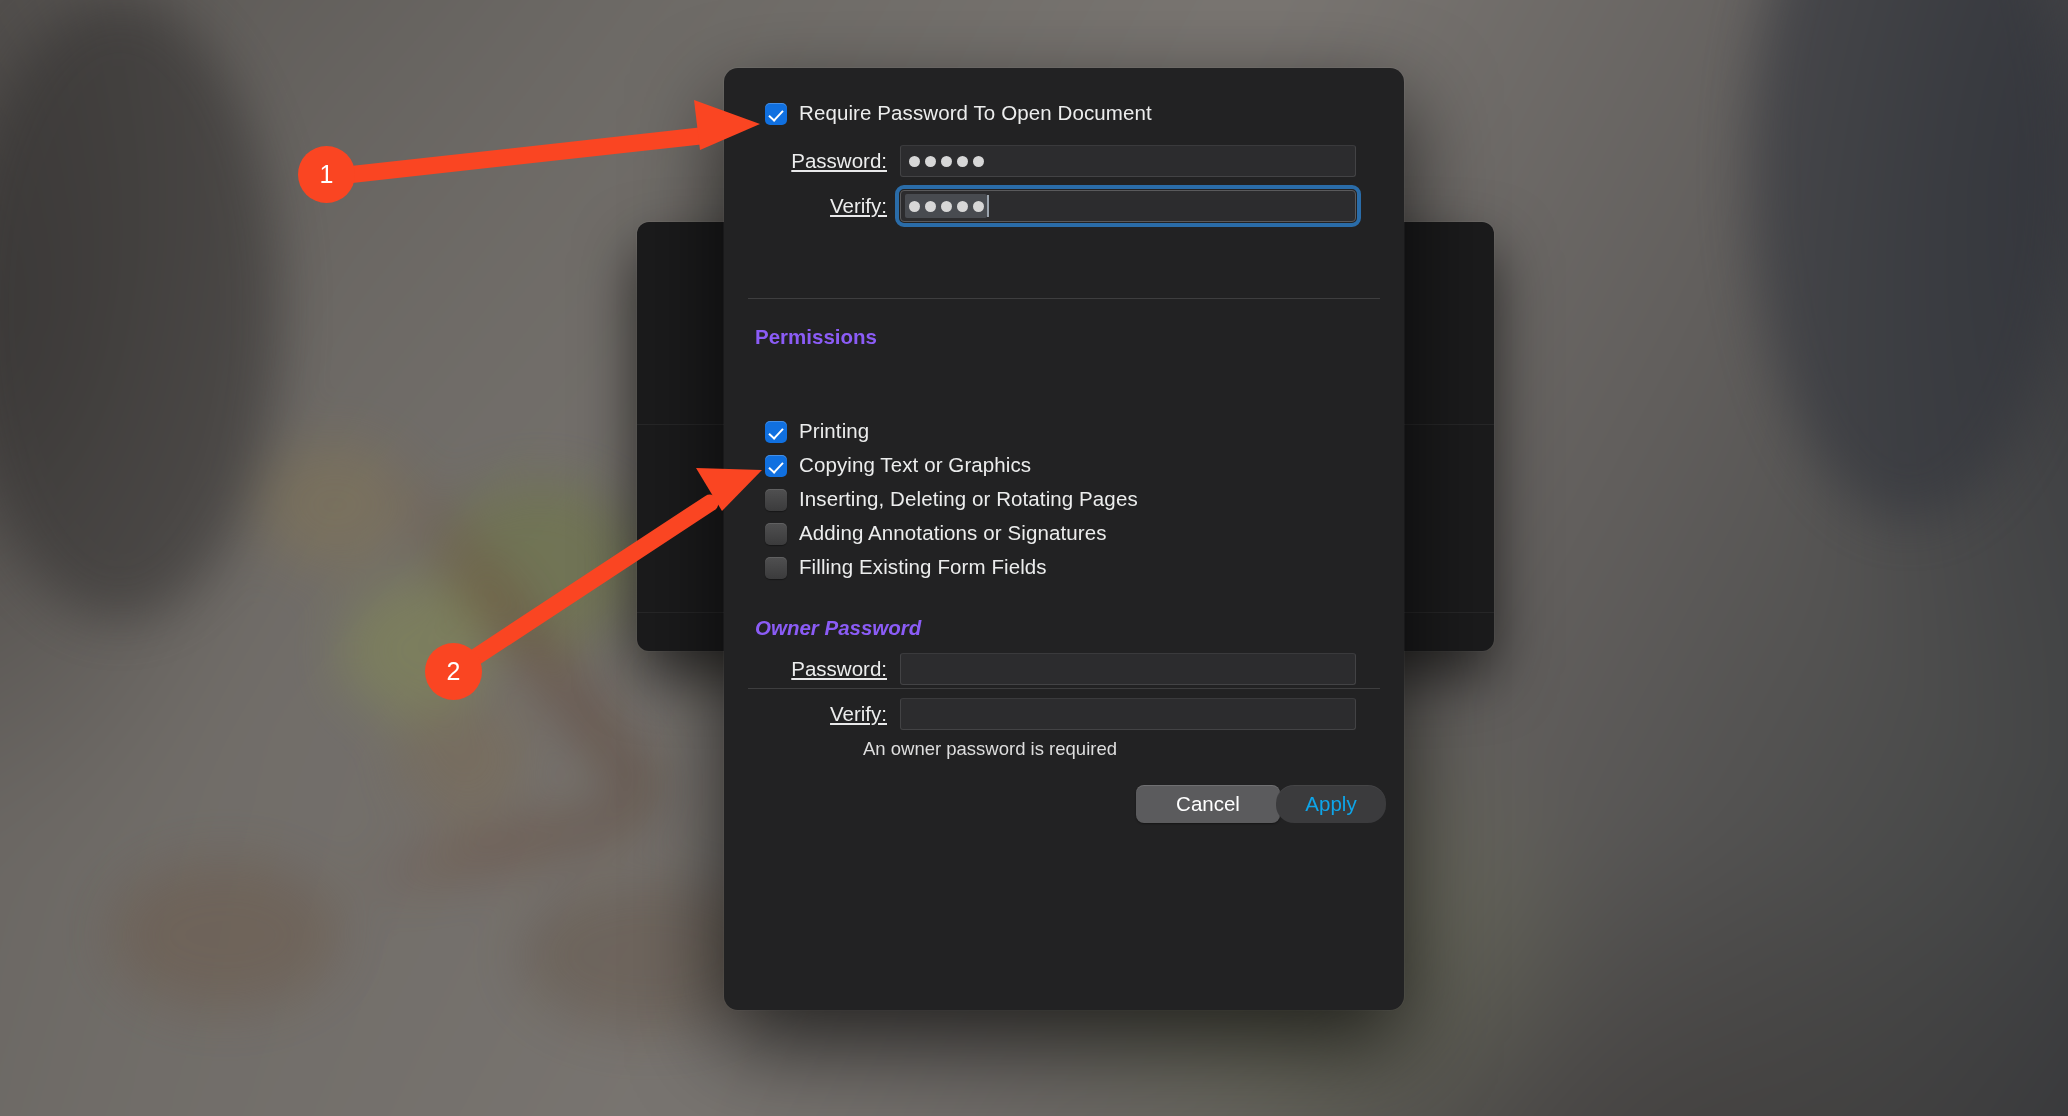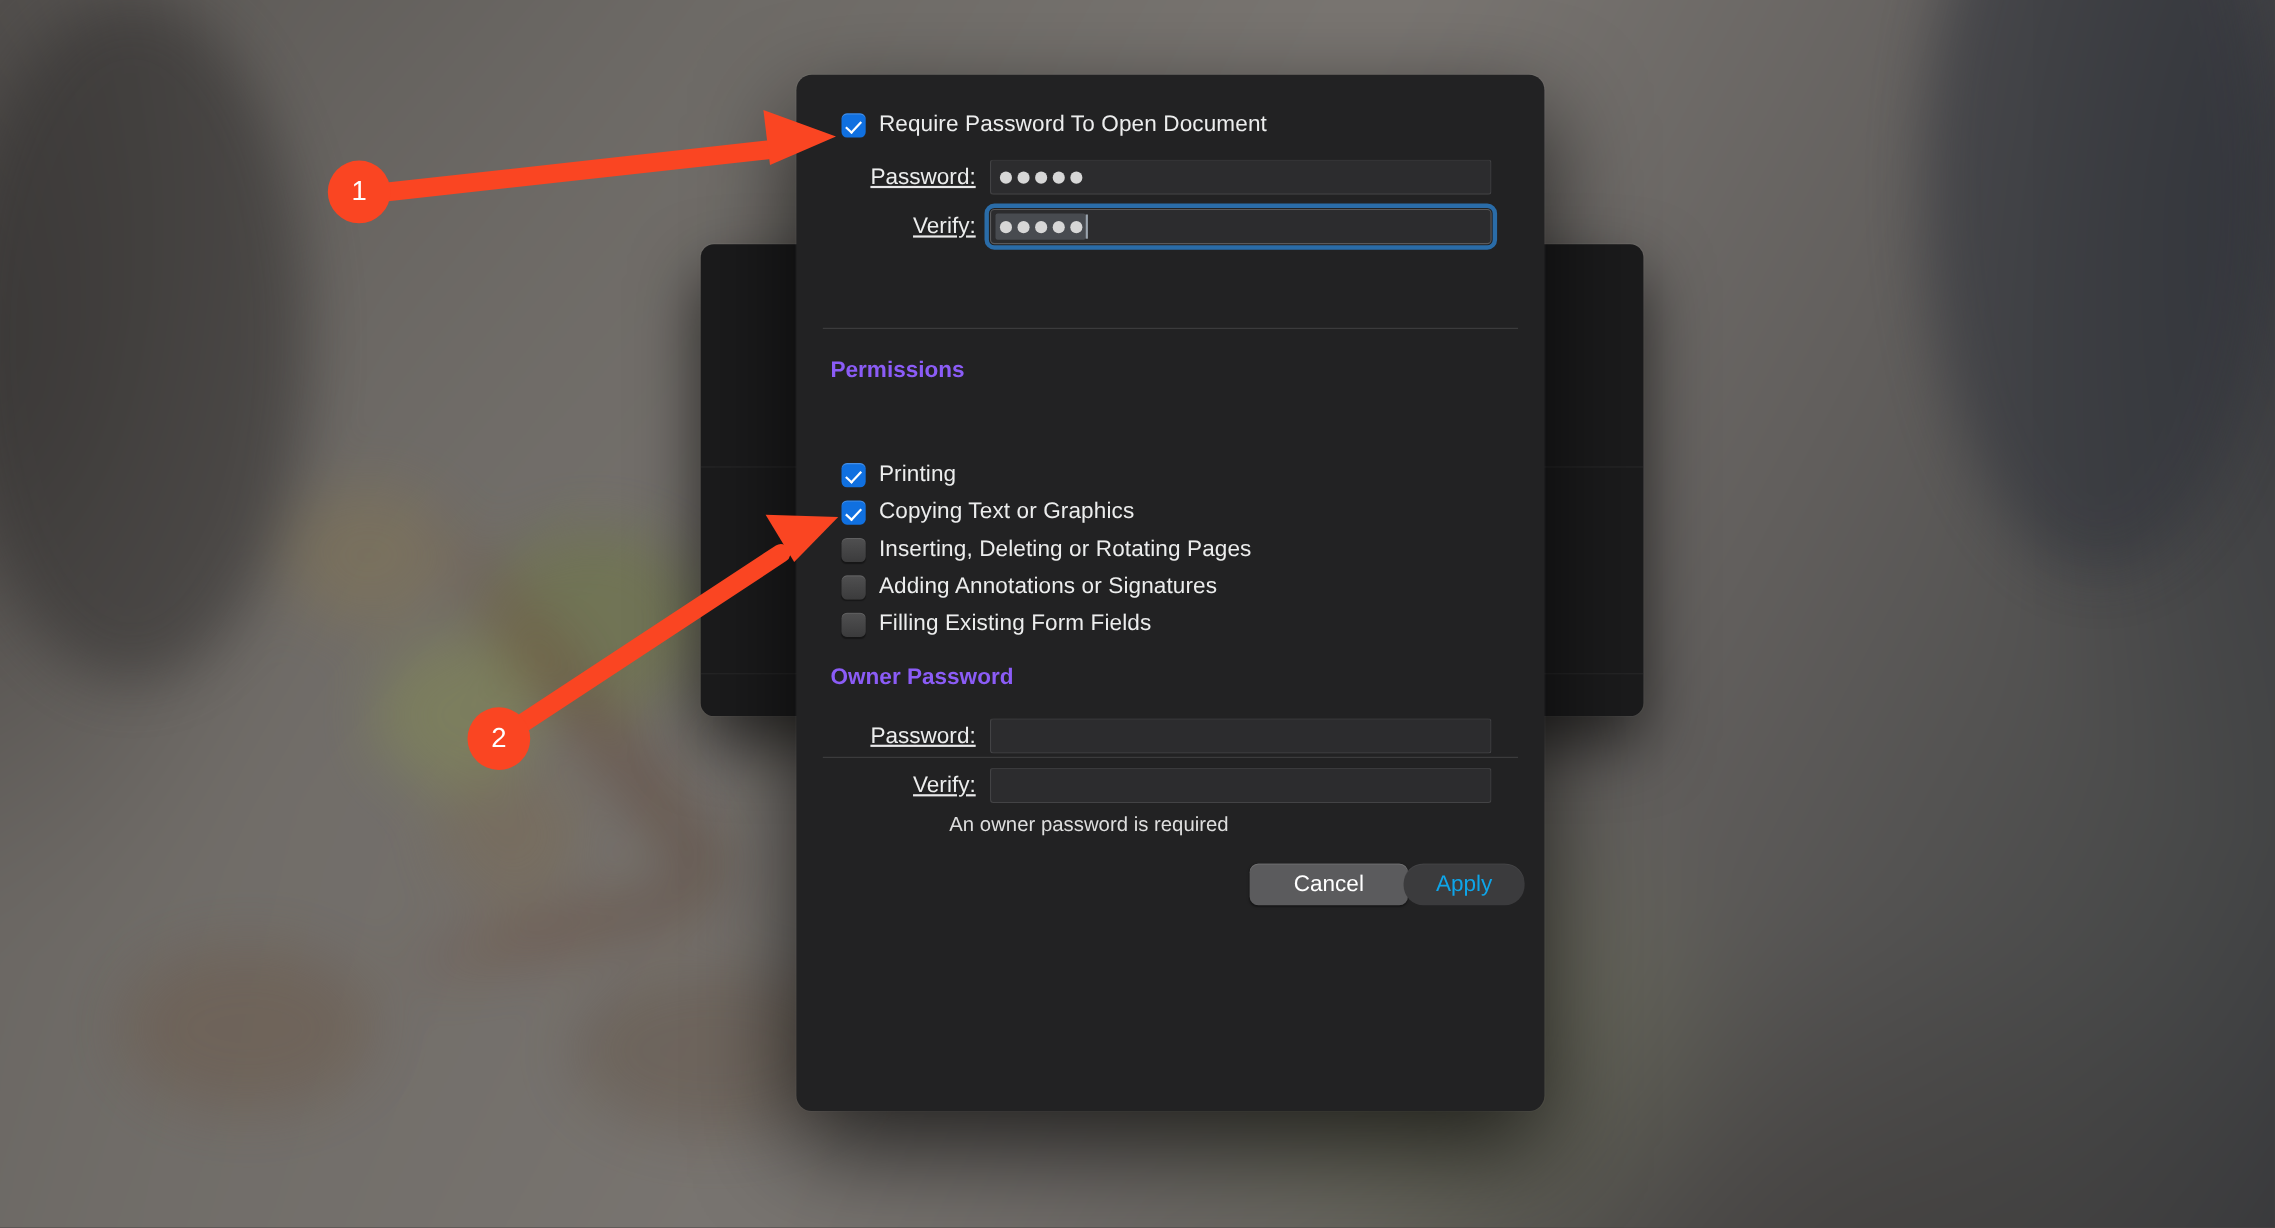--- a/index.html
+++ b/index.html
@@ -277,21 +277,21 @@
     <span class="cbox off"></span>
     <span class="cblabel">Adding Annotations or Signatures</span>
   </div>
   <div class="cbrow" style="position:absolute; left:41px; top:487px;">
     <span class="cbox off"></span>
     <span class="cblabel">Filling Existing Form Fields</span>
   </div>
 
   <div class="divider" style="top:620px;"></div>
 
-  <div class="sec-title" style="position:absolute; left:31px; top:536px;">Owner Password</div>
+  <div class="sec-title" style="position:absolute; left:31px; top:548px;font-style:italic;">Owner Password</div>
 
   <div class="frow" style="position:absolute; left:18px; right:48px; top:585px;">
     <span class="flabel">Password:</span>
     <input class="finput" type="password" style="color: rgb(233, 233, 234); font-size: 20px; outline: none;" placeholder="">
   </div>
 
   <div class="frow" style="position:absolute; left:18px; right:48px; top:630px;">
     <span class="flabel">Verify:</span>
     <input class="finput" type="password" style="color: rgb(233, 233, 234); font-size: 20px; outline: none;" placeholder="">
   </div>

